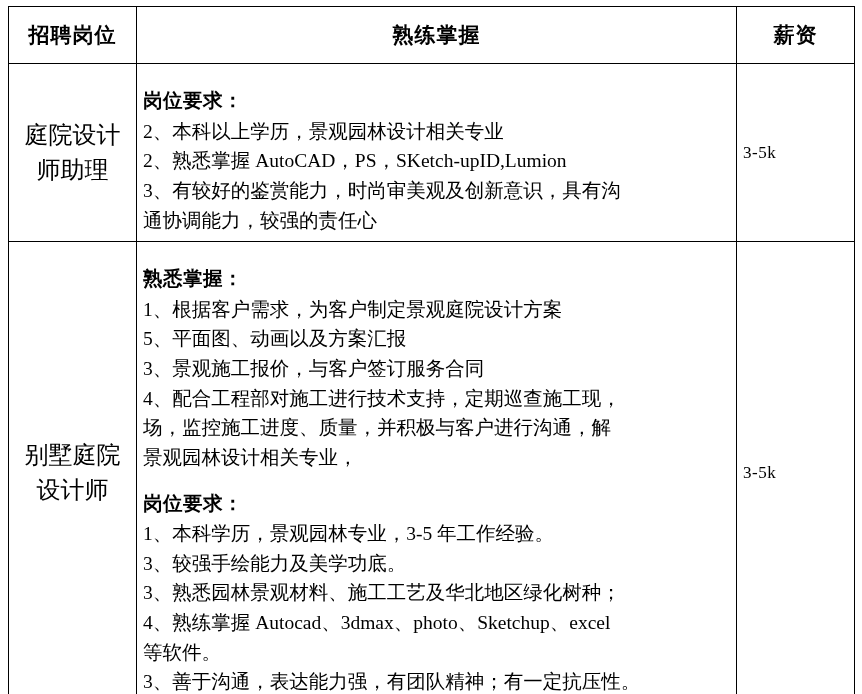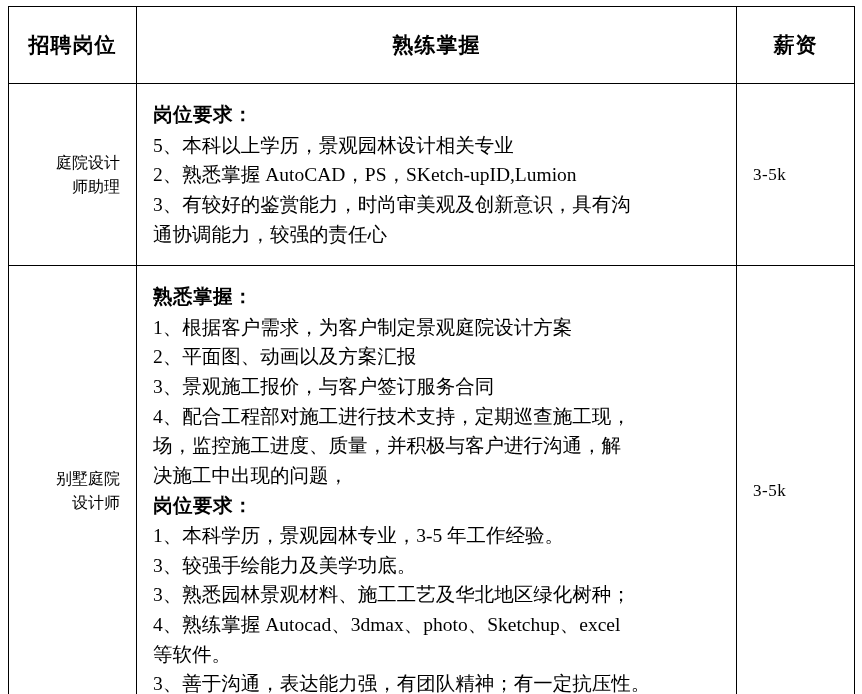--- a/index.html
+++ b/index.html
@@ -21,53 +21,53 @@
     padding: 6px 8px 0 8px;
   }
   table.job-table {
     width: 846px;
     border-collapse: collapse;
     table-layout: fixed;
   }
   table.job-table td, table.job-table th {
     border: 1px solid #000000;
     vertical-align: middle;
-    padding: 16px;
+    padding: 6px;
   }
   col.col-post { width: 128px; }
   col.col-req  { width: 600px; }
   col.col-sal  { width: 118px; }
 
   thead th {
     height: 44px;
     font-size: 21px;
     font-weight: bold;
     text-align: center;
     letter-spacing: 1px;
   }
   td.post-cell {
-    text-align: right;
-    font-size: 16px;
+    text-align: center;
+    font-size: 24px;
     line-height: 1.45;
     padding: 4px 6px;
   }
   td.sal-cell {
     font-size: 17px;
     letter-spacing: 0.5px;
   }
   td.req-cell {
     padding: 8px 10px 10px 12px;
     font-size: 19.5px;
     line-height: 1.52;
     text-align: left;
   }
   .req-head {
     font-weight: bold;
     letter-spacing: 0.5px;
-    margin: 0 0 1px 0;
+    margin: 16px 0 1px 0;
   }
   .req-line {
     margin: 0;
     text-indent: 0;
   }
 </style>
 </head>
 <body>
 
 <div class="page">
@@ -86,41 +86,41 @@
     </thead>
     <tbody>
 
       <tr>
         <td class="post-cell">
           <div>庭院设计</div>
           <div>师助理</div>
         </td>
         <td class="req-cell">
           <p class="req-head">岗位要求：</p>
-          <p class="req-line">5、本科以上学历，景观园林设计相关专业</p>
+          <p class="req-line">2、本科以上学历，景观园林设计相关专业</p>
           <p class="req-line">2、熟悉掌握 AutoCAD，PS，SKetch-upID,Lumion</p>
           <p class="req-line">3、有较好的鉴赏能力，时尚审美观及创新意识，具有沟</p>
           <p class="req-line">通协调能力，较强的责任心</p>
         </td>
         <td class="sal-cell">3-5k</td>
       </tr>
 
       <tr>
         <td class="post-cell">
           <div>别墅庭院</div>
           <div>设计师</div>
         </td>
         <td class="req-cell">
           <p class="req-head">熟悉掌握：</p>
           <p class="req-line">1、根据客户需求，为客户制定景观庭院设计方案</p>
-          <p class="req-line">2、平面图、动画以及方案汇报</p>
+          <p class="req-line">5、平面图、动画以及方案汇报</p>
           <p class="req-line">3、景观施工报价，与客户签订服务合同</p>
           <p class="req-line">4、配合工程部对施工进行技术支持，定期巡查施工现，</p>
           <p class="req-line">场，监控施工进度、质量，并积极与客户进行沟通，解</p>
-          <p class="req-line">决施工中出现的问题，</p>
+          <p class="req-line">景观园林设计相关专业，</p>
           <p class="req-head">岗位要求：</p>
           <p class="req-line">1、本科学历，景观园林专业，3-5 年工作经验。</p>
           <p class="req-line">3、较强手绘能力及美学功底。</p>
           <p class="req-line">3、熟悉园林景观材料、施工工艺及华北地区绿化树种；</p>
           <p class="req-line">4、熟练掌握 Autocad、3dmax、photo、Sketchup、excel</p>
           <p class="req-line">等软件。</p>
           <p class="req-line">3、善于沟通，表达能力强，有团队精神；有一定抗压性。</p>
         </td>
         <td class="sal-cell">3-5k</td>
       </tr>

